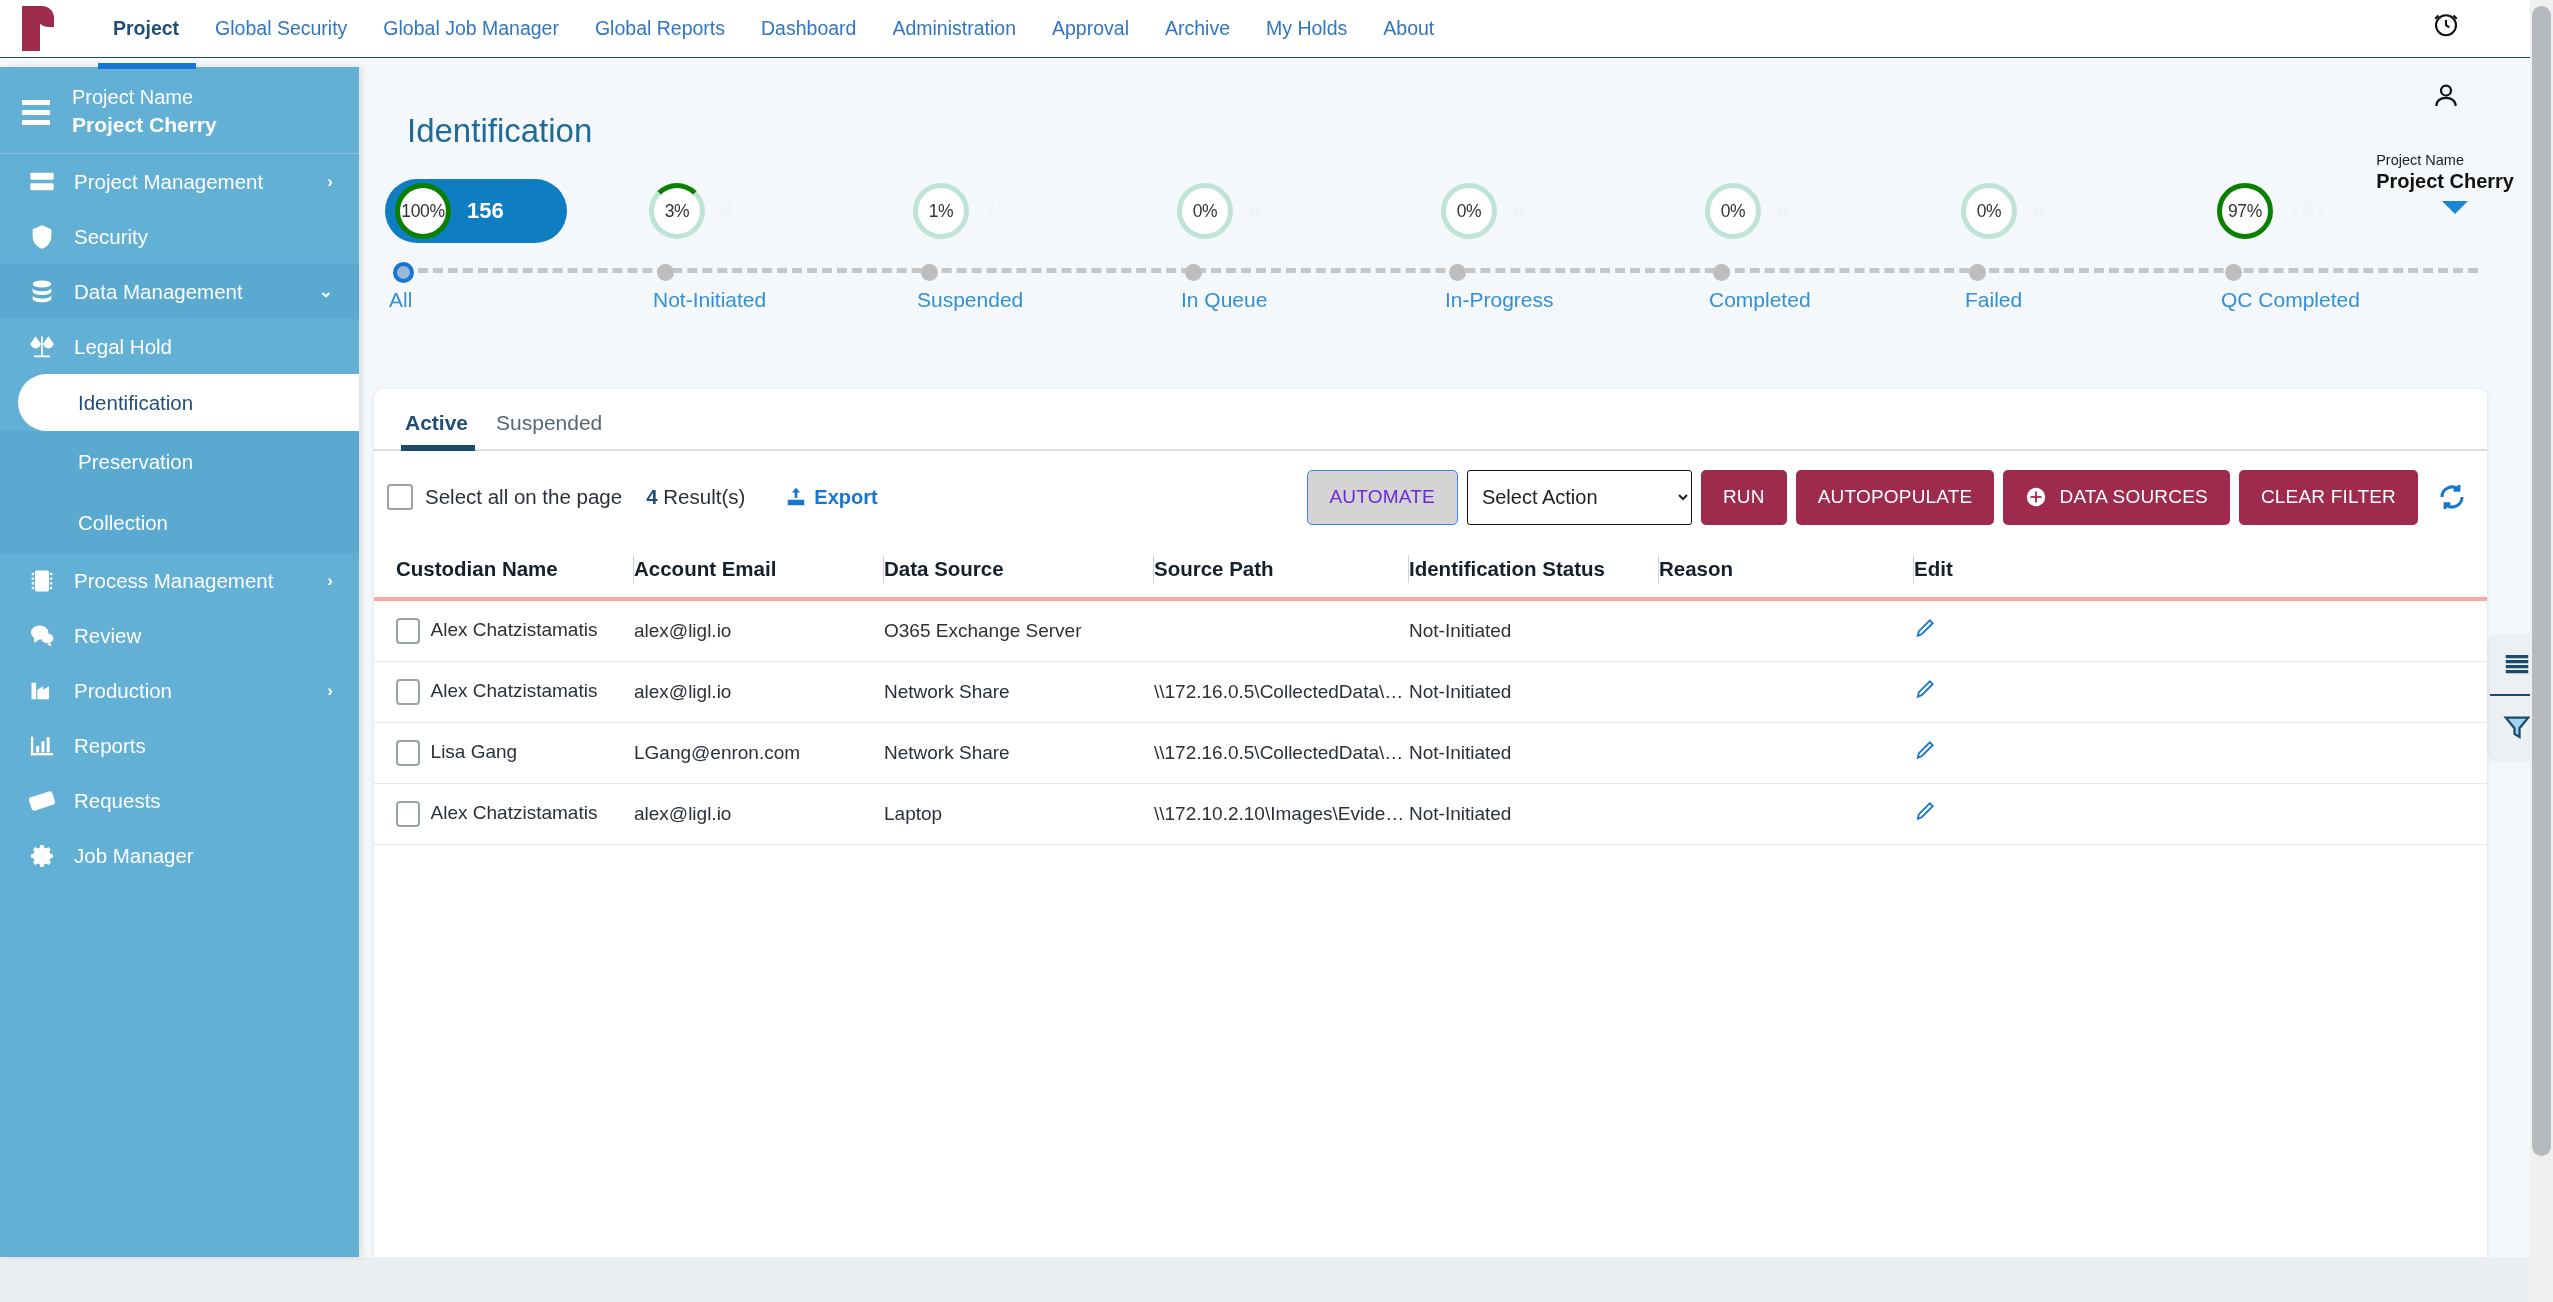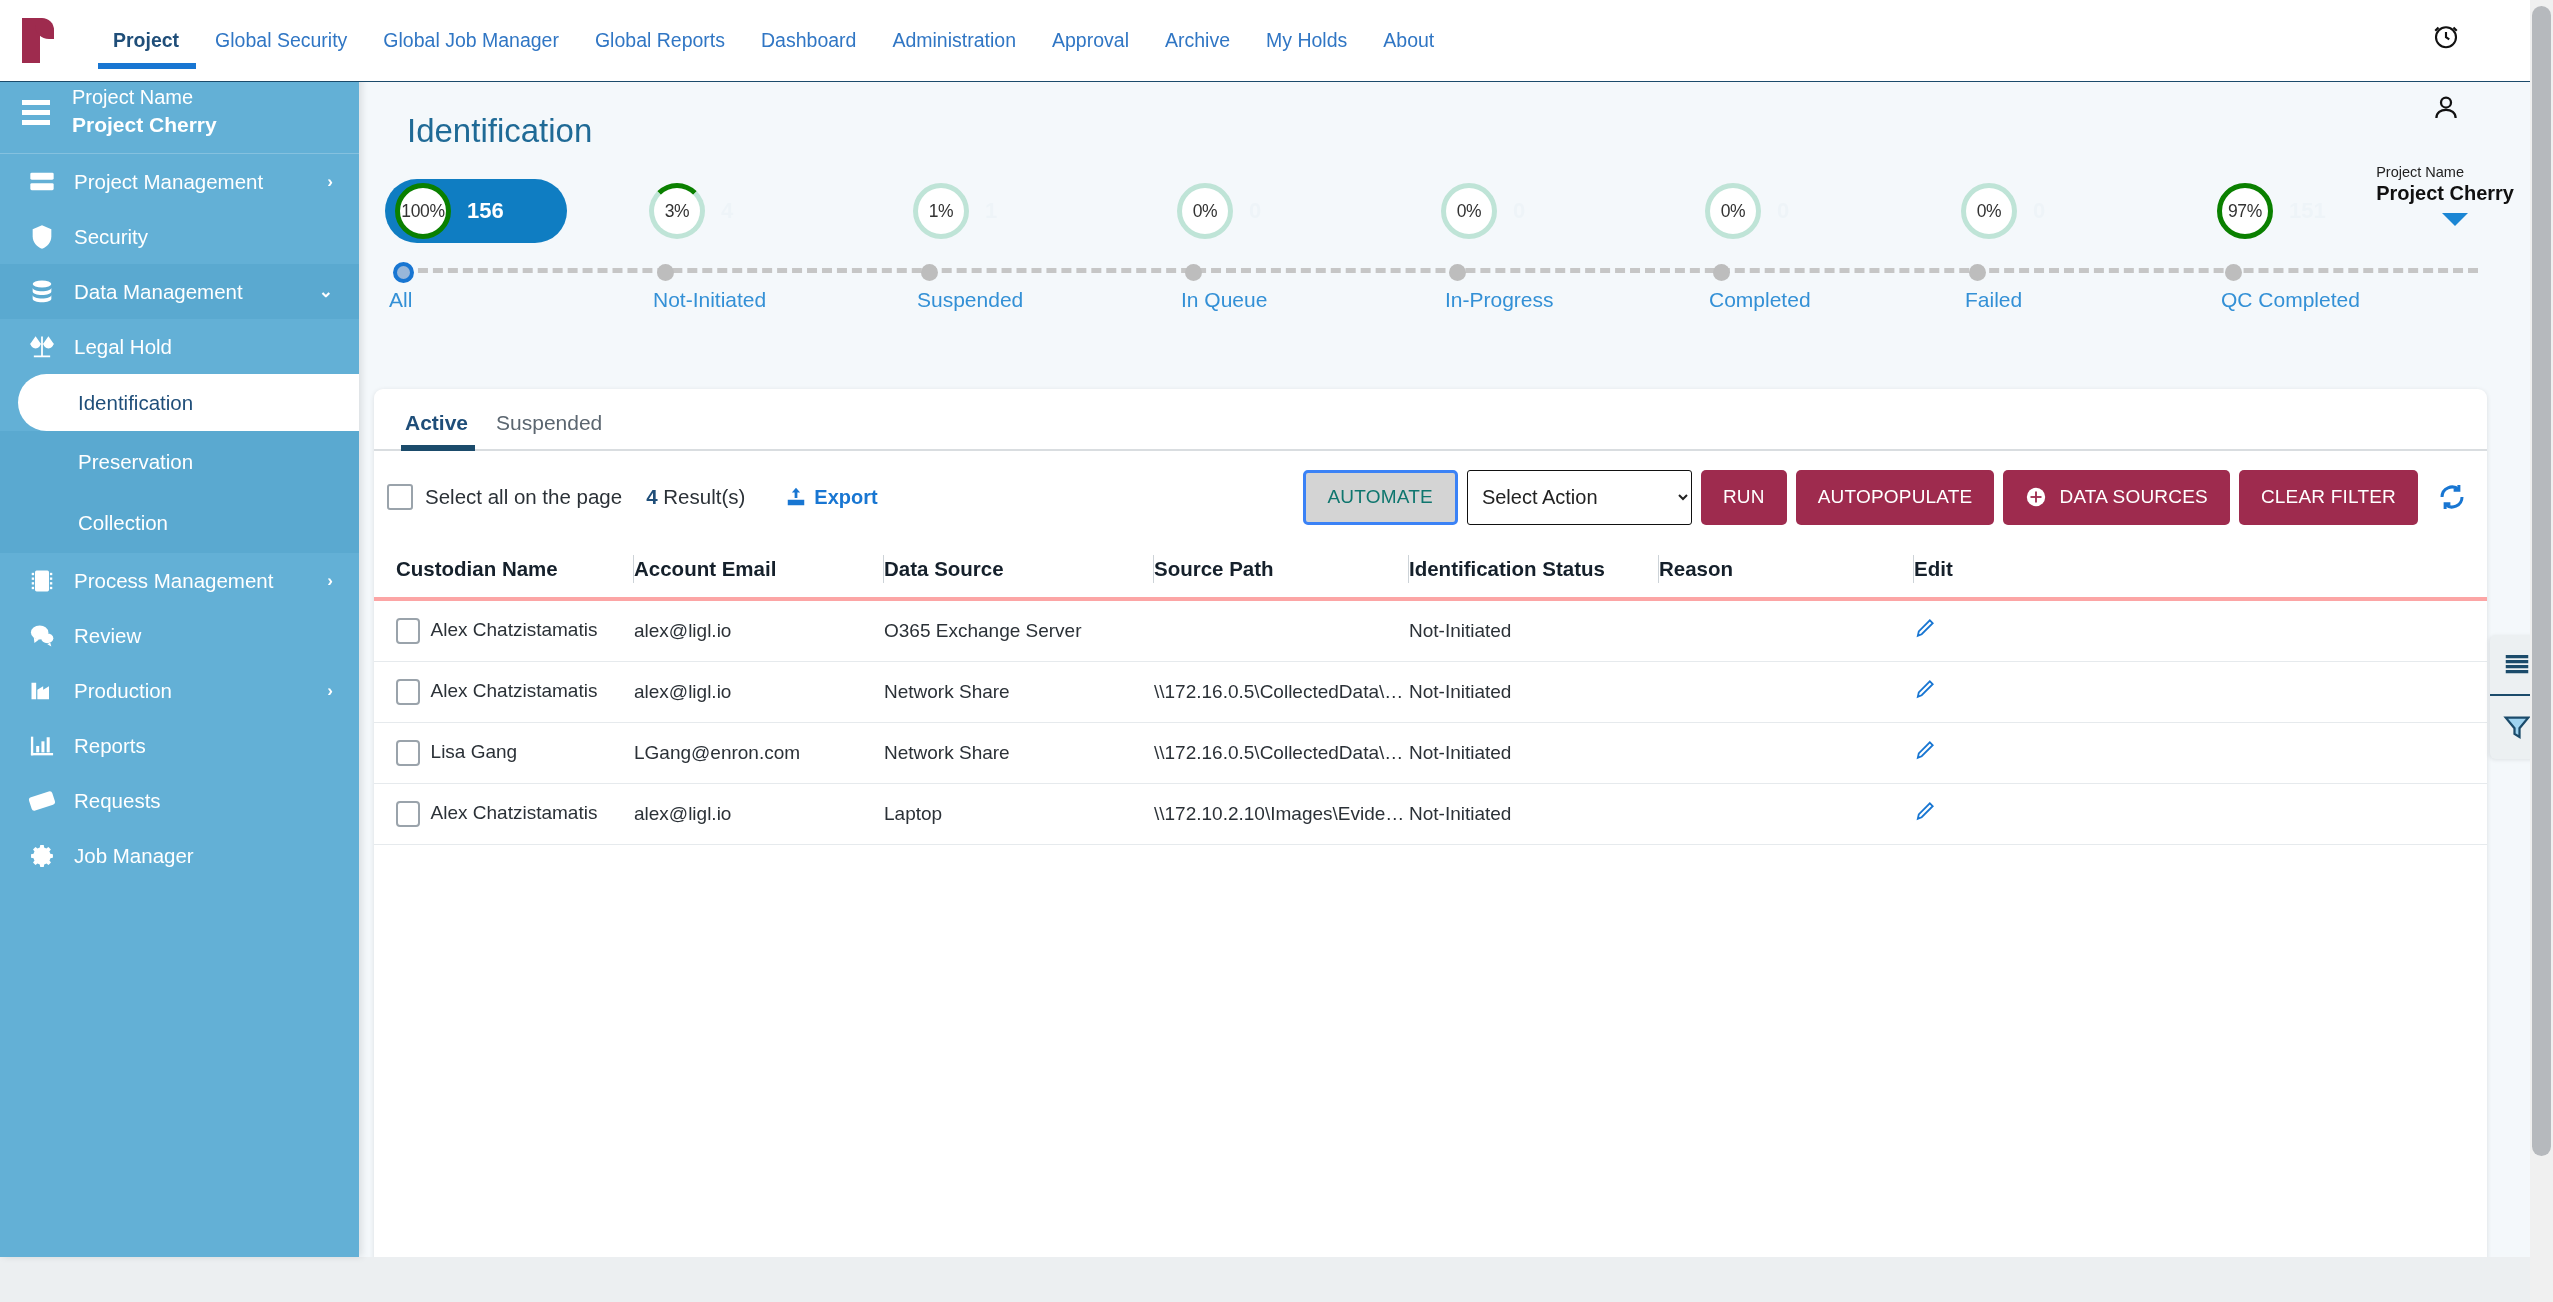--- a/index.html
+++ b/index.html
@@ -6,21 +6,21 @@
   html, body {
     width: 2553px; height: 1302px;
     font-family: "Liberation Sans", sans-serif;
     background: #f4f8fb;
     overflow: hidden;
   }
   .app { position: relative; width: 2553px; height: 1302px; background:#f4f8fb; }
 
   
   .topbar {
-    position:absolute; top:0; left:0; width:2544px; height:82px;
+    position:absolute; top:0; left:0; width:2544px; height:58px;
     background:#ffffff;
     display:flex; align-items:center;
     border-bottom:1px solid #1b4b6b;
     z-index:30;
   }
   .logo-wrap { width:75px; display:flex; justify-content:center; align-items:center; }
   .logo {
     position:relative; width:32px; height:45px;
   }
   .logo-stem { position:absolute; left:0; top:0; width:18px; height:45px; background:#9e2b4e; }
@@ -137,21 +137,21 @@
   .results { font-size:20.5px; color:#2b3137; margin-left:24px; }
   .results b { color:#1f4e79; }
   .export { display:flex; align-items:center; gap:7px; margin-left:40px; color:#1876d2; font-size:20px; font-weight:bold; cursor:pointer;}
   .export svg { width:22px; height:22px; fill:#1876d2; }
   .tb-right { margin-left:auto; display:flex; align-items:center; gap:9px; }
   .btn {
     height:55px; border:none; border-radius:5px; font-size:19px; color:#fff; background:#9e2b4e;
     padding:0 22px; cursor:pointer; font-family:inherit; letter-spacing:0.2px; white-space:nowrap;
     display:flex; align-items:center; gap:12px; justify-content:center;
   }
-  .btn.disabled { background:#d4d4d4; color:#0f766e; border:3px solid #3b82f6; }
+  .btn.disabled { background:#d4d4d4; color:#6d28d9; border:1px solid #3b82f6; }
   .sel {
     height:55px; width:225px; font-size:20px; padding:0 10px; border:1px solid #111; border-radius:3px;
     background:#fff; font-family:inherit; color:#222; cursor:pointer;
   }
   .refresh { margin-left:10px; cursor:pointer; display:flex; align-items:center; }
   .refresh svg { width:30px; height:30px; stroke:#1876d2; fill:none; stroke-width:2.4;}
 
   table { width:100%; border-collapse:collapse; table-layout:fixed; }
   thead th {
     text-align:left; font-size:20.5px; color:#15202b; font-weight:bold;

